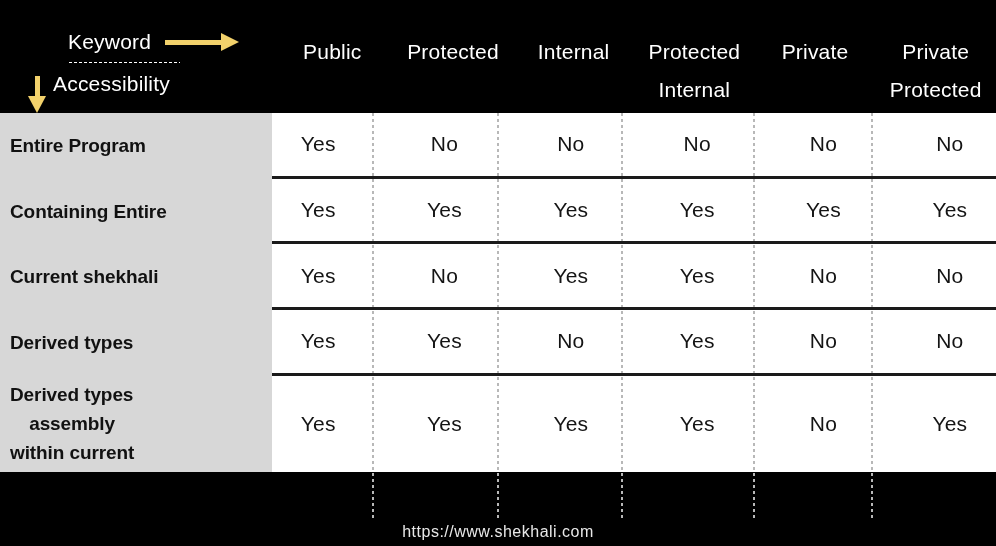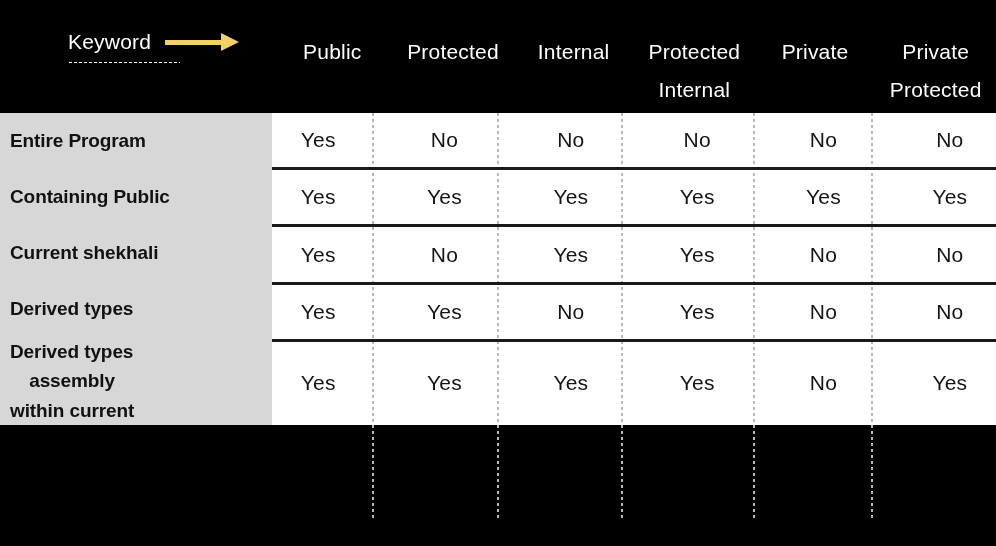--- a/index.html
+++ b/index.html
@@ -150,21 +150,21 @@
     white-space: nowrap;
     text-align: center;
   }
 
   
   .body-area {
     position: absolute;
     left: 0;
     top: 113px;
     width: 996px;
-    height: 312px;
+    height: 359px;
     background: #ffffff;
     display: flex;
     flex-direction: row;
   }
   .label-col {
     width: 272px;
     flex: 0 0 272px;
     background: #d7d7d7;
     display: flex;
     flex-direction: column;
@@ -260,20 +260,27 @@
 
     <div class="corner-cell">
       <div class="kw-row">
         <div class="kw-label">Keyword</div>
         <div class="arrow-right">
           <div class="shaft"></div>
           <div class="head"></div>
         </div>
       </div>
       <div class="dotted-sep"></div>
+      <div class="acc-row">
+        <div class="arrow-down">
+          <div class="shaft"></div>
+          <div class="head"></div>
+        </div>
+        <div class="acc-label">Accessibility</div>
+      </div>
     </div>
 
     <div class="head-cols">
       <div class="head-cell">
         <span>Public</span>
         <span></span>
       </div>
       <div class="head-cell">
         <span>Protected</span>
         <span></span>
@@ -297,21 +304,21 @@
     </div>
   </div>
 
   <div class="body-area">
 
     <div class="label-col">
       <div class="label-cell" style="height:74px">
         <div class="lbl"><span>Entire Program</span></div>
       </div>
       <div class="label-cell" style="height:74px">
-        <div class="lbl"><span>Containing Public</span></div>
+        <div class="lbl"><span>Containing Entire</span></div>
       </div>
       <div class="label-cell" style="height:74px">
         <div class="lbl"><span>Current shekhali</span></div>
       </div>
       <div class="label-cell" style="height:74px">
         <div class="lbl"><span>Derived types</span></div>
       </div>
       <div class="label-cell centered-last" style="height:109px">
         <div class="lbl">
           <span style="display:block">Derived types</span>
@@ -372,14 +379,17 @@
         <div class="data-cell">Yes</div>
         <div class="data-cell">Yes</div>
         <div class="data-cell">Yes</div>
         <div class="data-cell">No</div>
         <div class="data-cell">Yes</div>
       </div>
 
     </div>
   </div>
 
+  <div class="footer">
+    <span class="url">https://www.shekhali.com</span>
+  </div>
 
 </div>
 
 </body></html>

